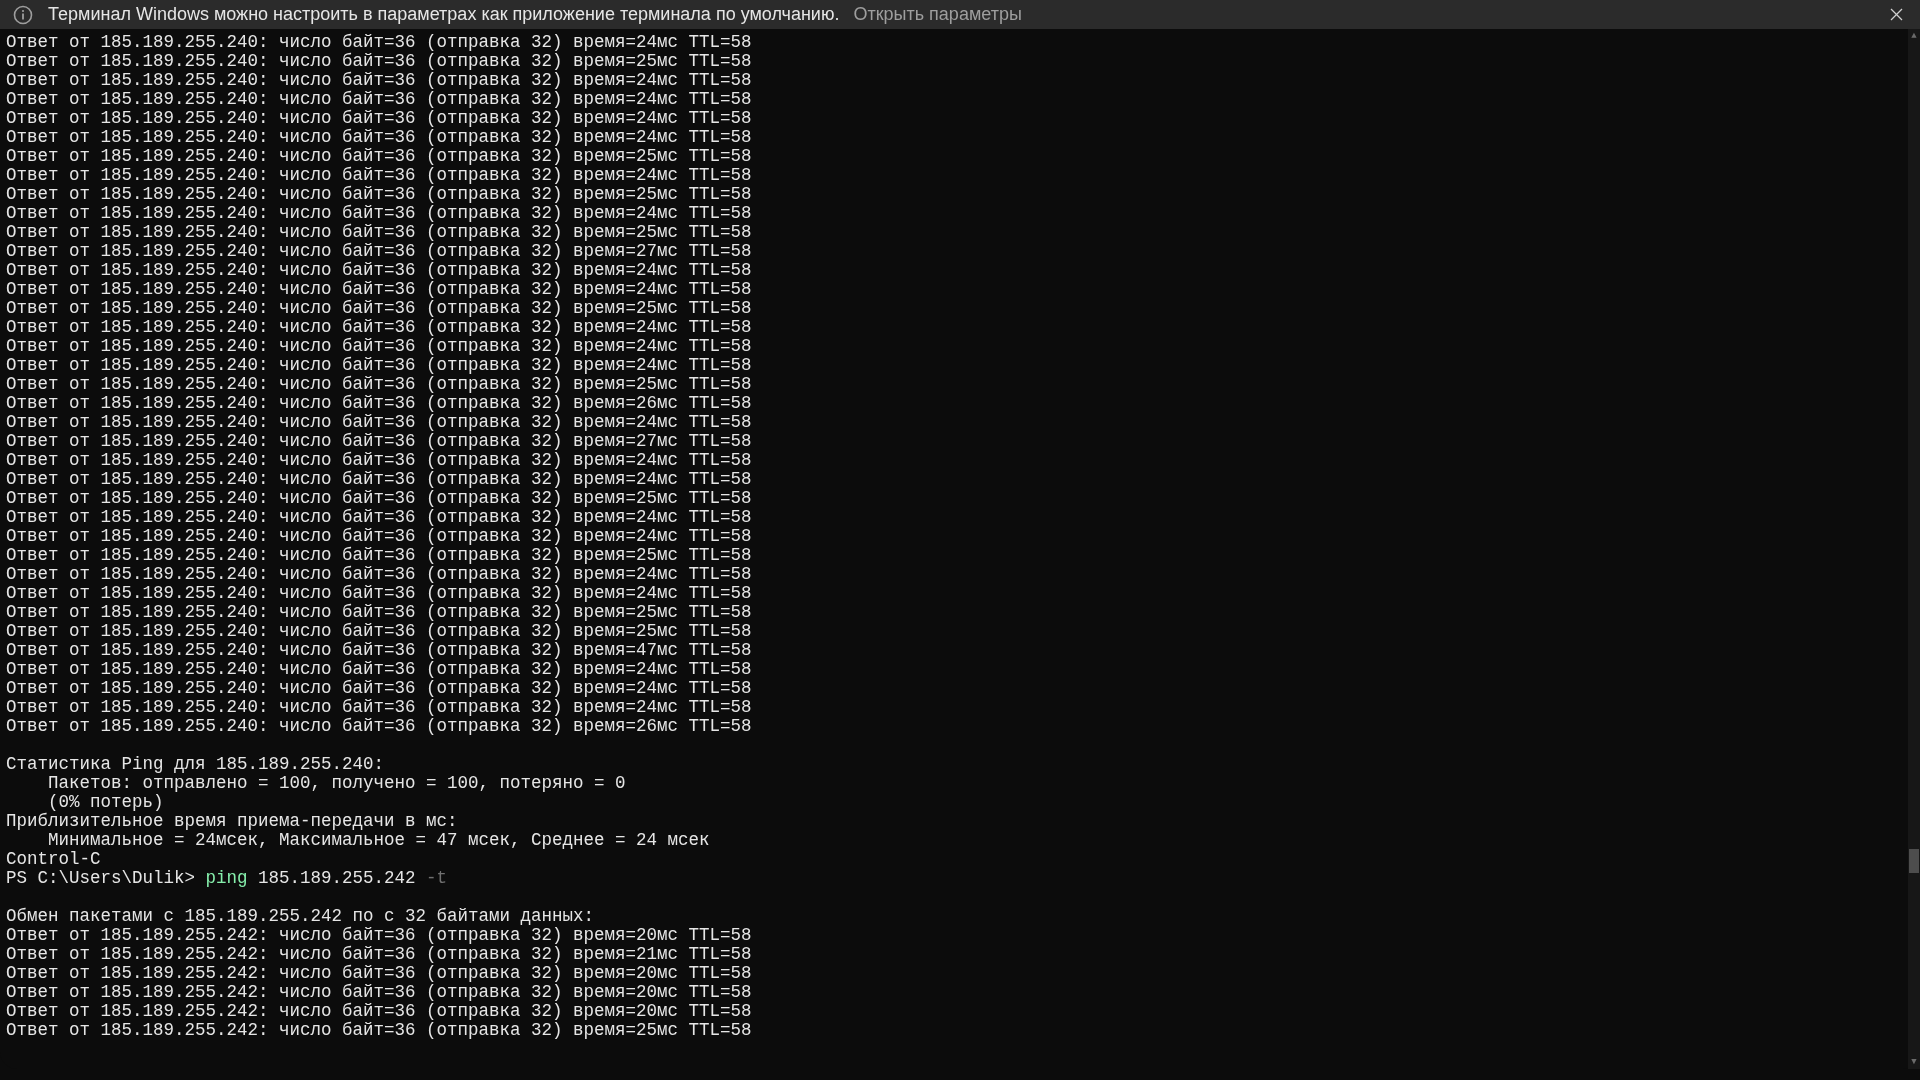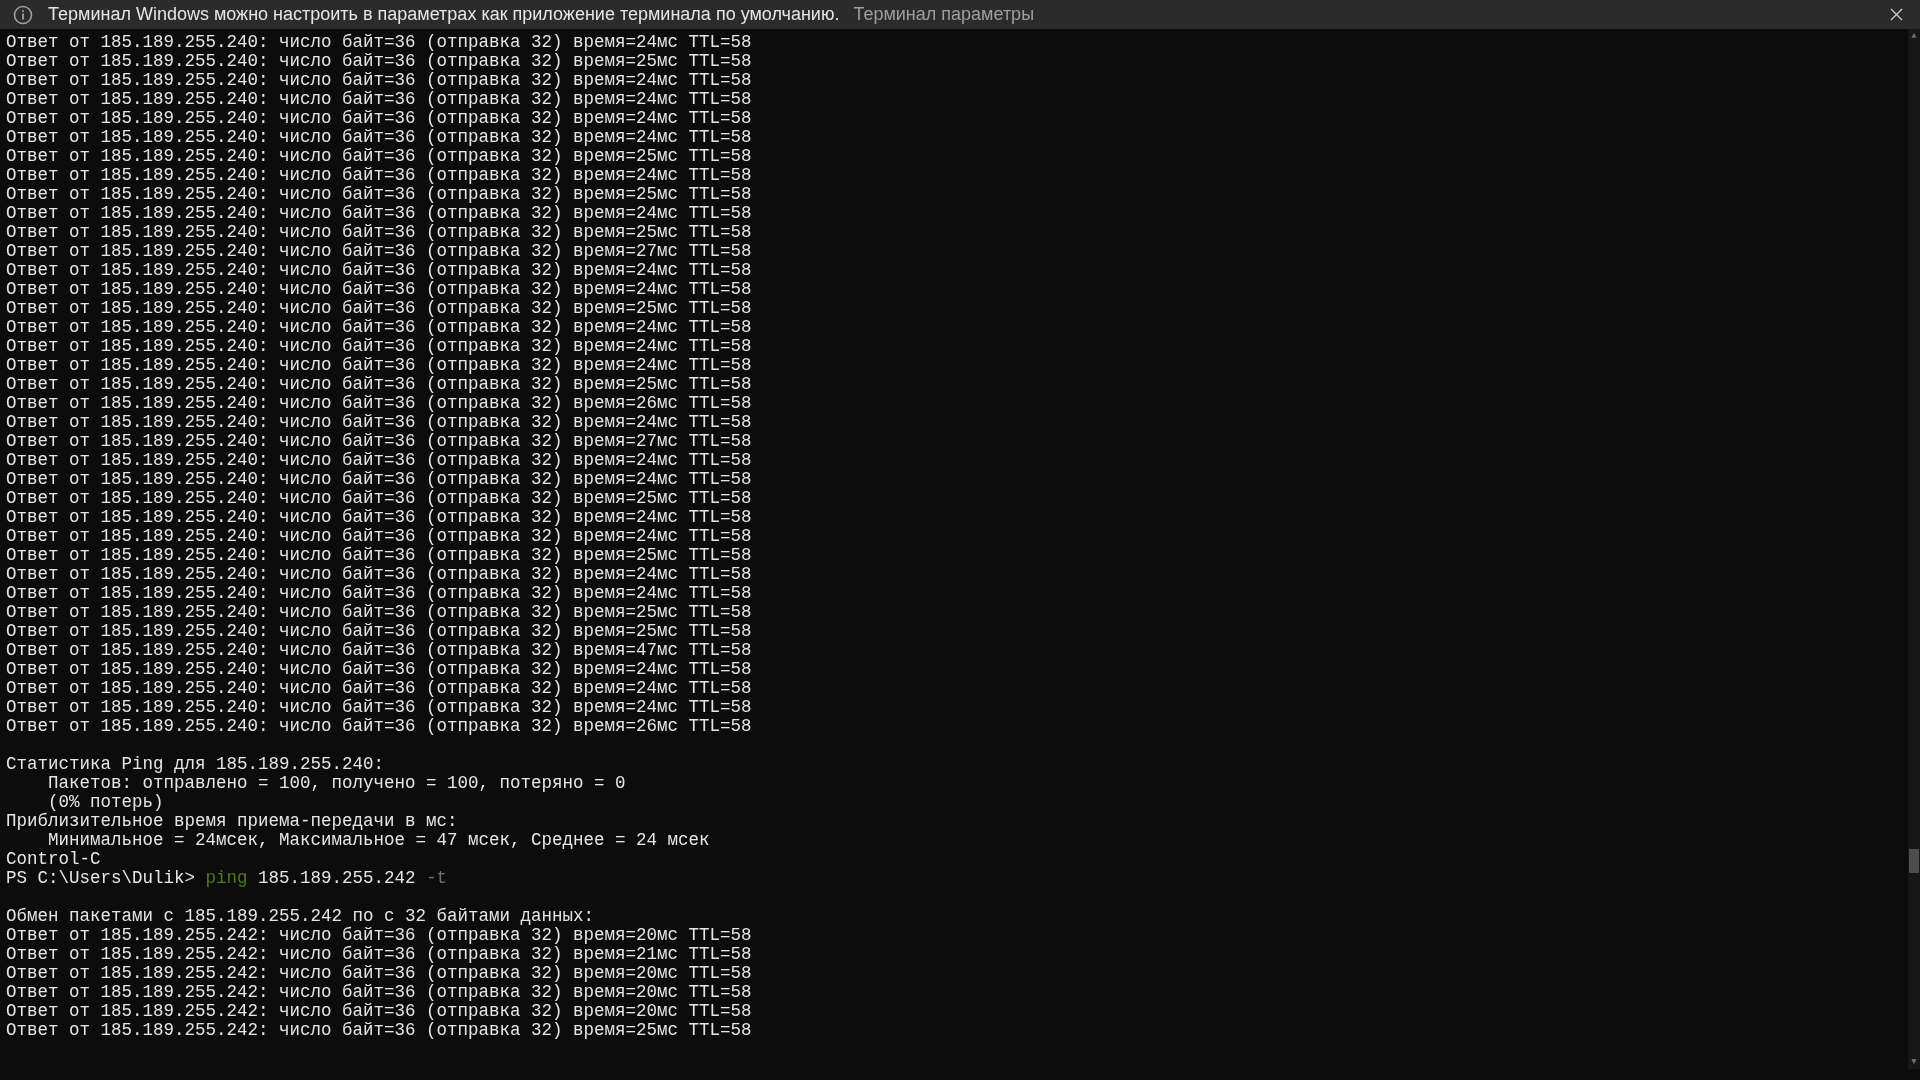--- a/index.html
+++ b/index.html
@@ -45,21 +45,21 @@
     width: calc(100% - 12px);
     height: 100%;
     padding: 4px 0 0 6px;
     color: #e6e6e6;
     font-size: 17.5px;
     line-height: 19px;
     white-space: pre;
     overflow: hidden;
   }
   .terminal .line { display: block; }
-  .terminal .cmd-yellow { color: #4d7c0f; font-family: Liberation Mono, monospace; }
+  .terminal .cmd-yellow { color: #86efac; font-family: Liberation Mono, monospace; }
   .terminal .cmd-gray { color: #707070; }
   .scrollbar-track {
     position: absolute;
     right: 0; top: 0;
     width: 12px; height: 100%;
     background: #171717;
   }
   .scrollbar-arrow {
     position: absolute;
     left: 0; width: 12px; height: 14px;
@@ -83,21 +83,21 @@
 
 <div class="info-bar">
   <span class="info-icon-wrap">
     <svg width="20" height="20" viewBox="0 0 20 20">
         <circle cx="10" cy="10" r="8.5" fill="none" stroke="currentColor" stroke-width="1.6"></circle>
         <circle cx="10" cy="6" r="1.1" fill="currentColor"></circle>
         <rect x="9.1" y="8.5" width="1.8" height="6" fill="currentColor"></rect>
       </svg>
   </span>
   <span class="info-text">Терминал Windows можно настроить в параметрах как приложение терминала по умолчанию.</span>
-  <span class="open-settings">Терминал параметры</span>
+  <span class="open-settings">Открыть параметры</span>
   <span class="close-btn">
     <svg width="13" height="13" viewBox="0 0 13 13">
         <line x1="1" y1="1" x2="12" y2="12" stroke="currentColor" stroke-width="1.3"></line>
         <line x1="12" y1="1" x2="1" y2="12" stroke="currentColor" stroke-width="1.3"></line>
       </svg>
   </span>
 </div>
 
 <div class="terminal-wrap">
   <div class="terminal" id="terminal"><span class="line">Ответ от 185.189.255.240: число байт=36 (отправка 32) время=24мс TTL=58</span><span class="line">Ответ от 185.189.255.240: число байт=36 (отправка 32) время=25мс TTL=58</span><span class="line">Ответ от 185.189.255.240: число байт=36 (отправка 32) время=24мс TTL=58</span><span class="line">Ответ от 185.189.255.240: число байт=36 (отправка 32) время=24мс TTL=58</span><span class="line">Ответ от 185.189.255.240: число байт=36 (отправка 32) время=24мс TTL=58</span><span class="line">Ответ от 185.189.255.240: число байт=36 (отправка 32) время=24мс TTL=58</span><span class="line">Ответ от 185.189.255.240: число байт=36 (отправка 32) время=25мс TTL=58</span><span class="line">Ответ от 185.189.255.240: число байт=36 (отправка 32) время=24мс TTL=58</span><span class="line">Ответ от 185.189.255.240: число байт=36 (отправка 32) время=25мс TTL=58</span><span class="line">Ответ от 185.189.255.240: число байт=36 (отправка 32) время=24мс TTL=58</span><span class="line">Ответ от 185.189.255.240: число байт=36 (отправка 32) время=25мс TTL=58</span><span class="line">Ответ от 185.189.255.240: число байт=36 (отправка 32) время=27мс TTL=58</span><span class="line">Ответ от 185.189.255.240: число байт=36 (отправка 32) время=24мс TTL=58</span><span class="line">Ответ от 185.189.255.240: число байт=36 (отправка 32) время=24мс TTL=58</span><span class="line">Ответ от 185.189.255.240: число байт=36 (отправка 32) время=25мс TTL=58</span><span class="line">Ответ от 185.189.255.240: число байт=36 (отправка 32) время=24мс TTL=58</span><span class="line">Ответ от 185.189.255.240: число байт=36 (отправка 32) время=24мс TTL=58</span><span class="line">Ответ от 185.189.255.240: число байт=36 (отправка 32) время=24мс TTL=58</span><span class="line">Ответ от 185.189.255.240: число байт=36 (отправка 32) время=25мс TTL=58</span><span class="line">Ответ от 185.189.255.240: число байт=36 (отправка 32) время=26мс TTL=58</span><span class="line">Ответ от 185.189.255.240: число байт=36 (отправка 32) время=24мс TTL=58</span><span class="line">Ответ от 185.189.255.240: число байт=36 (отправка 32) время=27мс TTL=58</span><span class="line">Ответ от 185.189.255.240: число байт=36 (отправка 32) время=24мс TTL=58</span><span class="line">Ответ от 185.189.255.240: число байт=36 (отправка 32) время=24мс TTL=58</span><span class="line">Ответ от 185.189.255.240: число байт=36 (отправка 32) время=25мс TTL=58</span><span class="line">Ответ от 185.189.255.240: число байт=36 (отправка 32) время=24мс TTL=58</span><span class="line">Ответ от 185.189.255.240: число байт=36 (отправка 32) время=24мс TTL=58</span><span class="line">Ответ от 185.189.255.240: число байт=36 (отправка 32) время=25мс TTL=58</span><span class="line">Ответ от 185.189.255.240: число байт=36 (отправка 32) время=24мс TTL=58</span><span class="line">Ответ от 185.189.255.240: число байт=36 (отправка 32) время=24мс TTL=58</span><span class="line">Ответ от 185.189.255.240: число байт=36 (отправка 32) время=25мс TTL=58</span><span class="line">Ответ от 185.189.255.240: число байт=36 (отправка 32) время=25мс TTL=58</span><span class="line">Ответ от 185.189.255.240: число байт=36 (отправка 32) время=47мс TTL=58</span><span class="line">Ответ от 185.189.255.240: число байт=36 (отправка 32) время=24мс TTL=58</span><span class="line">Ответ от 185.189.255.240: число байт=36 (отправка 32) время=24мс TTL=58</span><span class="line">Ответ от 185.189.255.240: число байт=36 (отправка 32) время=24мс TTL=58</span><span class="line">Ответ от 185.189.255.240: число байт=36 (отправка 32) время=26мс TTL=58</span><span class="line"> </span><span class="line">Статистика Ping для 185.189.255.240:</span><span class="line">    Пакетов: отправлено = 100, получено = 100, потеряно = 0</span><span class="line">    (0% потерь)</span><span class="line">Приблизительное время приема-передачи в мс:</span><span class="line">    Минимальное = 24мсек, Максимальное = 47 мсек, Среднее = 24 мсек</span><span class="line">Control-C</span><span class="line">PS C:\Users\Dulik&gt; <span class="cmd-yellow">ping</span> 185.189.255.242 <span class="cmd-gray">-t</span></span><span class="line"> </span><span class="line">Обмен пакетами с 185.189.255.242 по с 32 байтами данных:</span><span class="line">Ответ от 185.189.255.242: число байт=36 (отправка 32) время=20мс TTL=58</span><span class="line">Ответ от 185.189.255.242: число байт=36 (отправка 32) время=21мс TTL=58</span><span class="line">Ответ от 185.189.255.242: число байт=36 (отправка 32) время=20мс TTL=58</span><span class="line">Ответ от 185.189.255.242: число байт=36 (отправка 32) время=20мс TTL=58</span><span class="line">Ответ от 185.189.255.242: число байт=36 (отправка 32) время=20мс TTL=58</span><span class="line">Ответ от 185.189.255.242: число байт=36 (отправка 32) время=25мс TTL=58</span></div>

